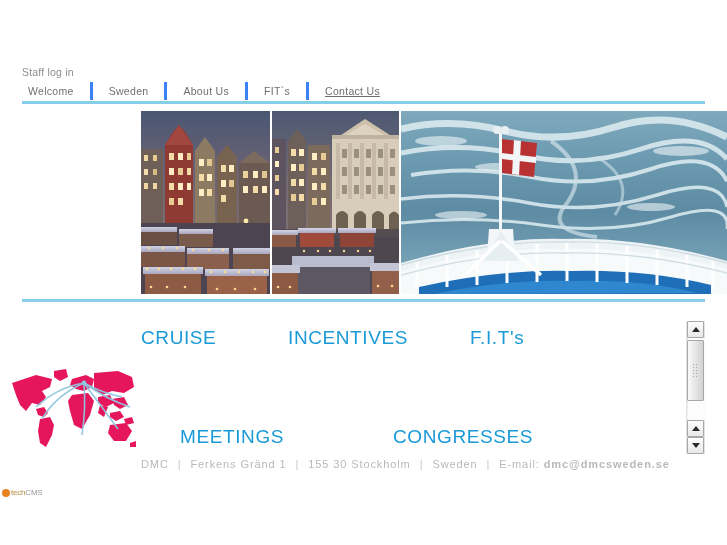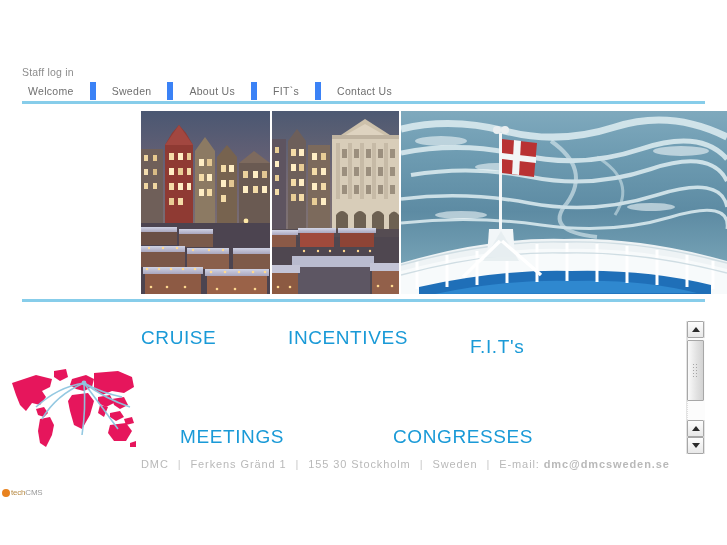--- a/index.html
+++ b/index.html
@@ -50,25 +50,25 @@
     align-items: center;
   }
   .nav-item {
     font-size: 10.5px;
     color: #6f6f6f;
     letter-spacing: 0.3px;
     text-decoration: none;
     white-space: nowrap;
     padding: 0 16px;
     line-height: 18px;
-    border-right: 6px solid #3b82f6;
+    border-right: 3px solid #3b82f6;
     display: block;
   }
   .nav-item.first { padding-left: 6px; }
-  .nav-item.last { border-right: none; }
+  .nav-item.last { border-right: none; text-decoration: underline; }
 
   .rule {
     position: absolute;
     height: 3px;
     background: #87cdea;
   }
   .rule-top {
     left: 22px;
     top: 101px;
     width: 683px;
@@ -131,21 +131,21 @@
     position: absolute;
     font-size: 19px;
     font-weight: normal;
     color: #1a9ad7;
     letter-spacing: 0.6px;
     white-space: nowrap;
     text-decoration: none;
   }
   .h-cruise     { left: 141px; top: 327px; }
   .h-incentives { left: 288px; top: 327px; }
-  .h-fits       { left: 470px; top: 327px; margin-top: 9px; }
+  .h-fits       { left: 470px; top: 327px; }
   .h-meetings   { left: 180px; top: 426px; text-align: right; }
   .h-congresses { left: 393px; top: 426px; }
 
   
   .world-map {
     position: absolute;
     left: 6px;
     top: 363px;
     width: 132px;
     height: 88px;

